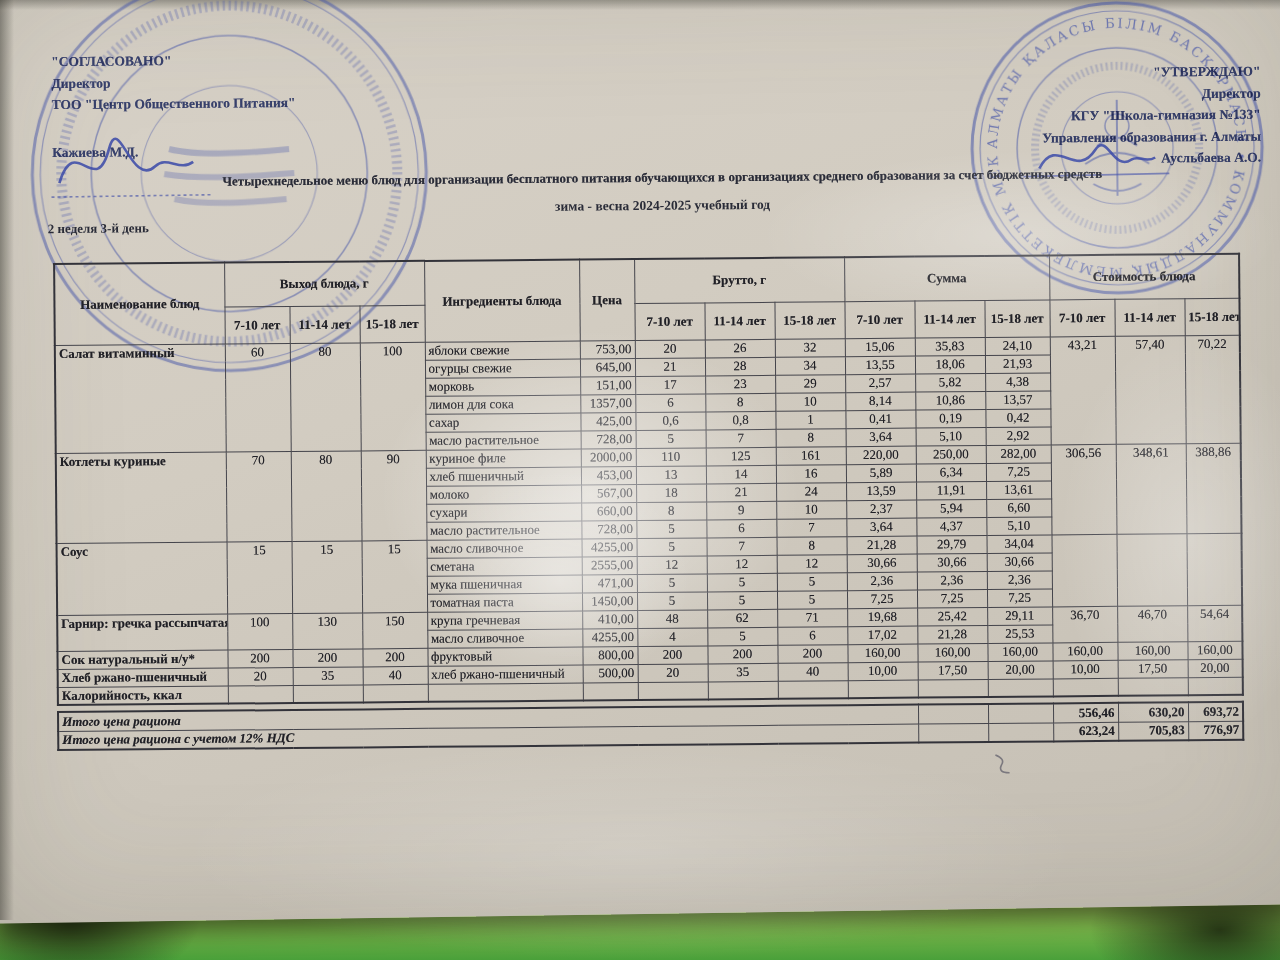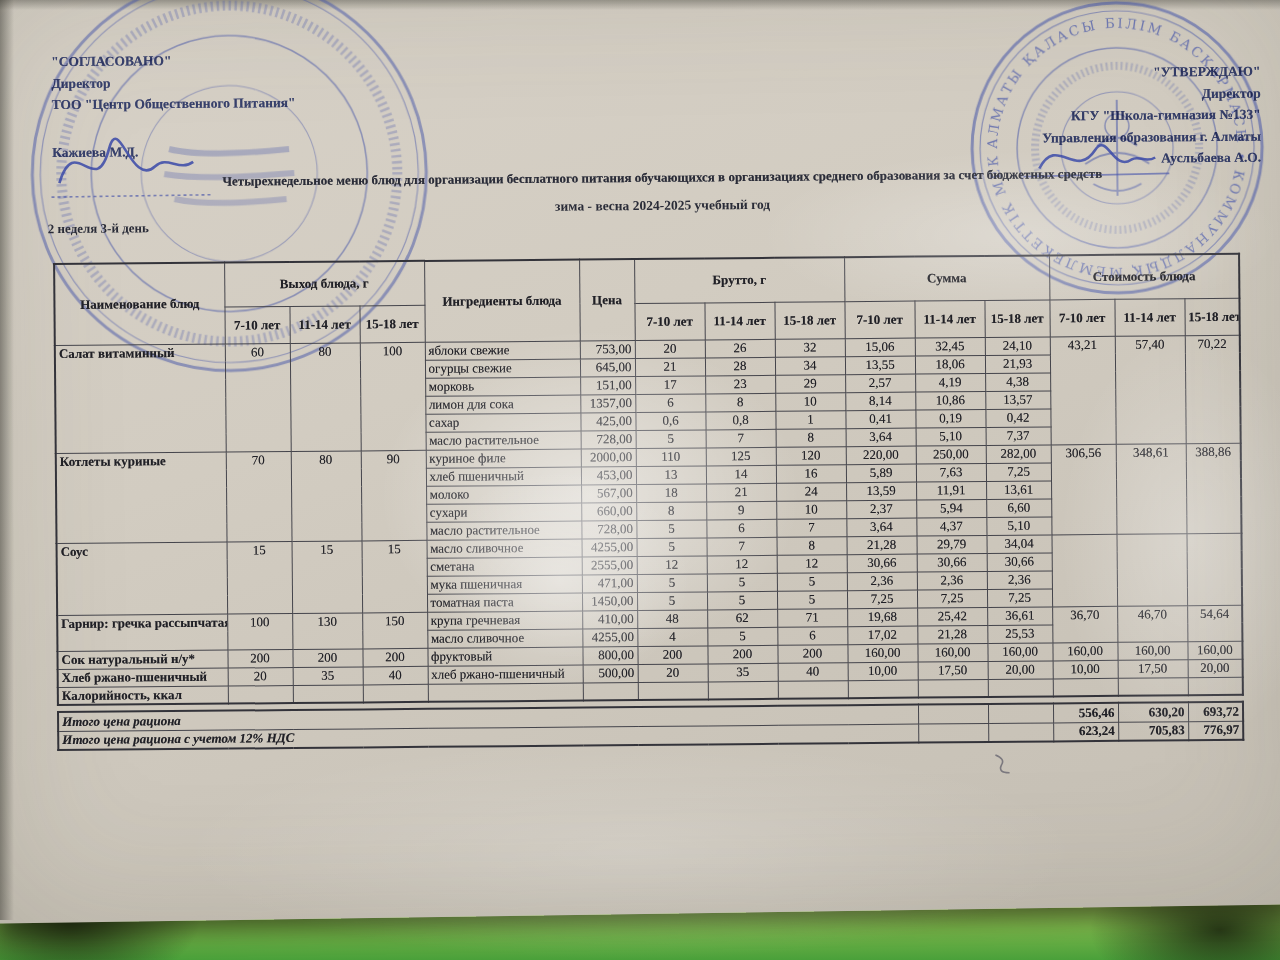--- a/index.html
+++ b/index.html
@@ -192,21 +192,21 @@
             <td rowspan="6" class="dish">Салат витаминный</td>
             <td rowspan="6" class="num top">60</td>
             <td rowspan="6" class="num top">80</td>
             <td rowspan="6" class="num top">100</td>
             <td class="ingr">яблоки свежие</td>
             <td class="price">753,00</td>
             <td class="num">20</td>
             <td class="num">26</td>
             <td class="num">32</td>
             <td class="num">15,06</td>
-            <td class="num">32,45</td>
+            <td class="num">35,83</td>
             <td class="num">24,10</td>
             <td rowspan="6" class="num top">43,21</td>
             <td rowspan="6" class="num top">57,40</td>
             <td rowspan="6" class="num top">70,22</td>
           </tr>
           <tr>
             <td class="ingr">огурцы свежие</td>
             <td class="price">645,00</td>
             <td class="num">21</td>
             <td class="num">28</td>
@@ -215,21 +215,21 @@
             <td class="num">18,06</td>
             <td class="num">21,93</td>
           </tr>
           <tr>
             <td class="ingr">морковь</td>
             <td class="price">151,00</td>
             <td class="num">17</td>
             <td class="num">23</td>
             <td class="num">29</td>
             <td class="num">2,57</td>
-            <td class="num">4,19</td>
+            <td class="num">5,82</td>
             <td class="num">4,38</td>
           </tr>
           <tr>
             <td class="ingr">лимон для сока</td>
             <td class="price">1357,00</td>
             <td class="num">6</td>
             <td class="num">8</td>
             <td class="num">10</td>
             <td class="num">8,14</td>
             <td class="num">10,86</td>
@@ -246,47 +246,47 @@
             <td class="num">0,42</td>
           </tr>
           <tr>
             <td class="ingr">масло растительное</td>
             <td class="price">728,00</td>
             <td class="num">5</td>
             <td class="num">7</td>
             <td class="num">8</td>
             <td class="num">3,64</td>
             <td class="num">5,10</td>
-            <td class="num">7,37</td>
+            <td class="num">2,92</td>
           </tr>
           <tr>
             <td rowspan="5" class="dish">Котлеты куриные</td>
             <td rowspan="5" class="num top">70</td>
             <td rowspan="5" class="num top">80</td>
             <td rowspan="5" class="num top">90</td>
             <td class="ingr">куриное филе</td>
             <td class="price">2000,00</td>
             <td class="num">110</td>
             <td class="num">125</td>
-            <td class="num">120</td>
+            <td class="num">161</td>
             <td class="num">220,00</td>
             <td class="num">250,00</td>
             <td class="num">282,00</td>
             <td rowspan="5" class="num top">306,56</td>
             <td rowspan="5" class="num top">348,61</td>
             <td rowspan="5" class="num top">388,86</td>
           </tr>
           <tr>
             <td class="ingr">хлеб пшеничный</td>
             <td class="price">453,00</td>
             <td class="num">13</td>
             <td class="num">14</td>
             <td class="num">16</td>
             <td class="num">5,89</td>
-            <td class="num">7,63</td>
+            <td class="num">6,34</td>
             <td class="num">7,25</td>
           </tr>
           <tr>
             <td class="ingr">молоко</td>
             <td class="price">567,00</td>
             <td class="num">18</td>
             <td class="num">21</td>
             <td class="num">24</td>
             <td class="num">13,59</td>
             <td class="num">11,91</td>
@@ -364,21 +364,21 @@
             <td rowspan="2" class="num top">100</td>
             <td rowspan="2" class="num top">130</td>
             <td rowspan="2" class="num top">150</td>
             <td class="ingr">крупа гречневая</td>
             <td class="price">410,00</td>
             <td class="num">48</td>
             <td class="num">62</td>
             <td class="num">71</td>
             <td class="num">19,68</td>
             <td class="num">25,42</td>
-            <td class="num">36,61</td>
+            <td class="num">29,11</td>
             <td rowspan="2" class="num top">36,70</td>
             <td rowspan="2" class="num top">46,70</td>
             <td rowspan="2" class="num top">54,64</td>
           </tr>
           <tr>
             <td class="ingr">масло сливочное</td>
             <td class="price">4255,00</td>
             <td class="num">4</td>
             <td class="num">5</td>
             <td class="num">6</td>

